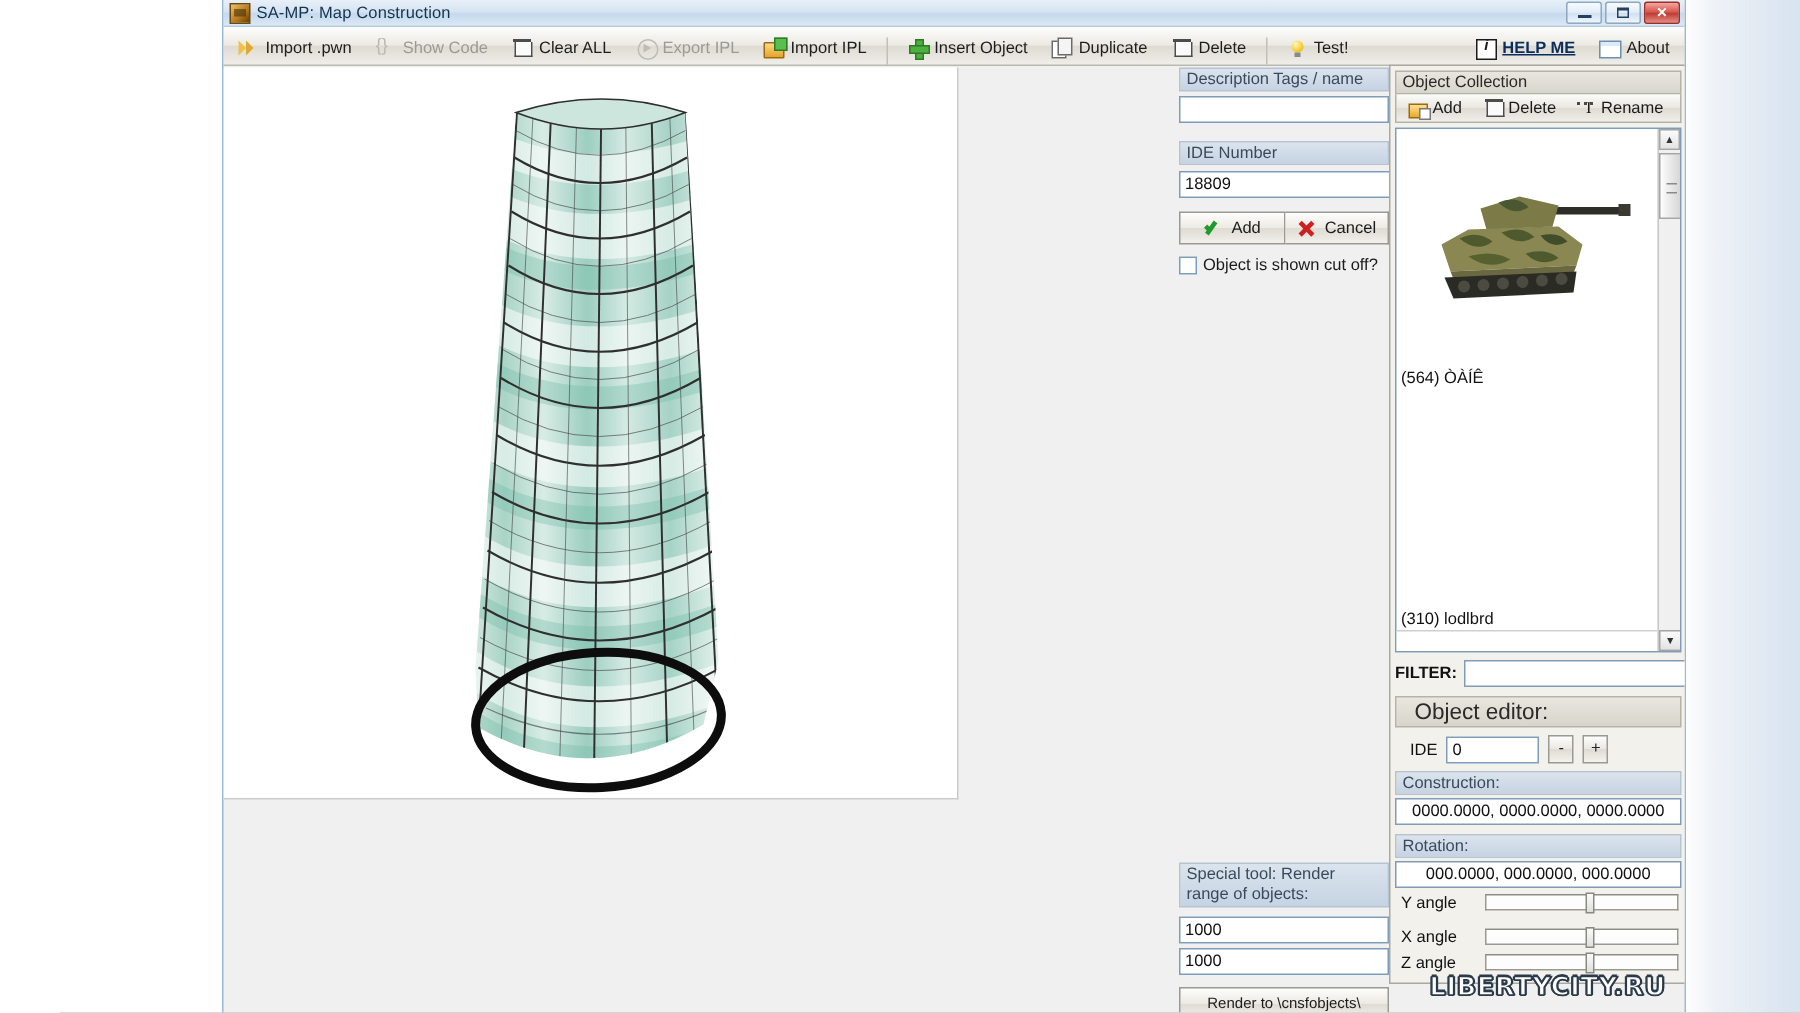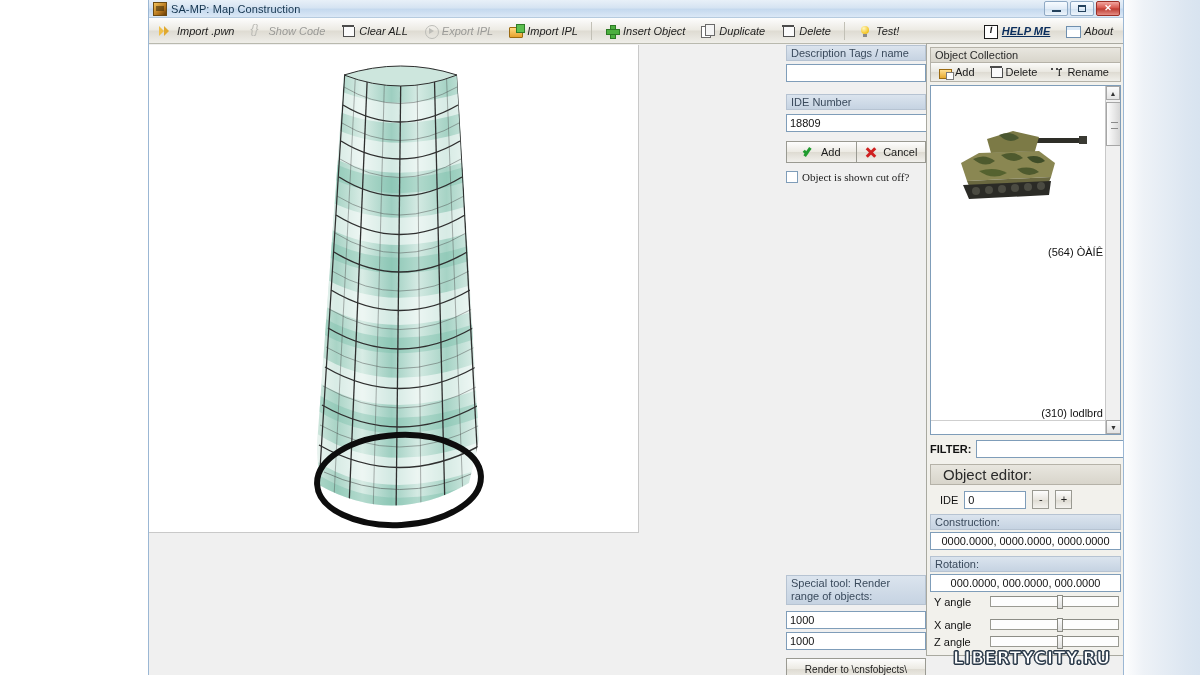--- a/index.html
+++ b/index.html
@@ -76,25 +76,24 @@
     border-color: #9c2f27; color: #ffffff; font-weight: bold;
   }
   .winbtn .glyph-min { display:block; width:9px; height:2px; background:#24415c; margin-top:5px; }
   .winbtn .glyph-max { display:block; width:8px; height:7px; border:1px solid #24415c; border-top-width:2px; }
 
   
   .toolbar {
     height: 26px;
     background: linear-gradient(to bottom, #fdfdfd 0%, #eceae3 48%, #dedbd2 52%, #efeee9 100%);
     border-bottom: 1px solid #b9b9ae;
-    display: flex; align-items: center;
+    display: flex; align-items: flex-end;
     padding: 0 2px;
     font-size: 11px;
     color: #1d1d1d;
-    font-style: italic;
   }
   .tbtn {
     display: flex; align-items: center; gap: 4px;
     height: 22px; padding: 0 7px;
     white-space: nowrap;
     border: 1px solid transparent;
     border-radius: 2px;
   }
   .tbtn.disabled { color: #9a9a97; }
   .tsep { width: 1px; height: 18px; background: #c2c0b6; margin: 0 5px; }
@@ -338,21 +337,21 @@
   .listwrap {
     position: relative;
     border: 1px solid #7f9db9;
     background: #ffffff;
     height: 350px;
     overflow: hidden;
   }
   .listinner { position:absolute; left:0; top:0; right:15px; bottom:0; }
   .listitem { position:relative; }
   .thumb-box { height: 160px; display:flex; align-items:center; justify-content:center; }
-  .item-label { font-size: 11px; color:#111; padding: 0 2px 1px 3px; text-align: right; }
+  .item-label { font-size: 11px; color:#111; padding: 0 2px 1px 3px; }
   .listscroll {
     position:absolute; right:0; top:0; width:15px; bottom:0;
     background:#f0f0f0; border-left:1px solid #c8c8c8;
   }
   .sc-arrow {
     height:14px; border:1px solid #a6a6a6;
     background: linear-gradient(to bottom,#fbfbfb,#e3e3e3);
     display:flex; align-items:center; justify-content:center;
     font-size:7px; color:#333;
   }
@@ -587,21 +586,21 @@
       <div class="row" style="margin-top:9px; gap:0;">
         <div class="bigbtn">
           <span class="ico-check"></span>
           <span>Add</span>
         </div>
         <div class="bigbtn" style="border-left:none;">
           <span class="ico-x"></span>
           <span>Cancel</span>
         </div>
       </div>
-      <div class="cbrow" style="margin-top:8px;font-family:Liberation Serif, serif;">
+      <div class="cbrow" style="margin-top:8px;">
         <span class="cbox"></span>
         <span>Object is shown cut off?</span>
       </div>
     </div>
 
     <div class="specialpanel">
       <div class="sectionbar" style="line-height:13px; white-space:normal;">Special tool: Render range of objects:</div>
       <input class="tf" style="margin-top: 6px;" type="text" value="1000">
       <input class="tf" style="margin-top: 3px;" type="text" value="1000">
       <div class="bigbtn" style="margin-top:8px; font-size:10px; overflow:hidden;">Render to \cnsfobjects\</div>

